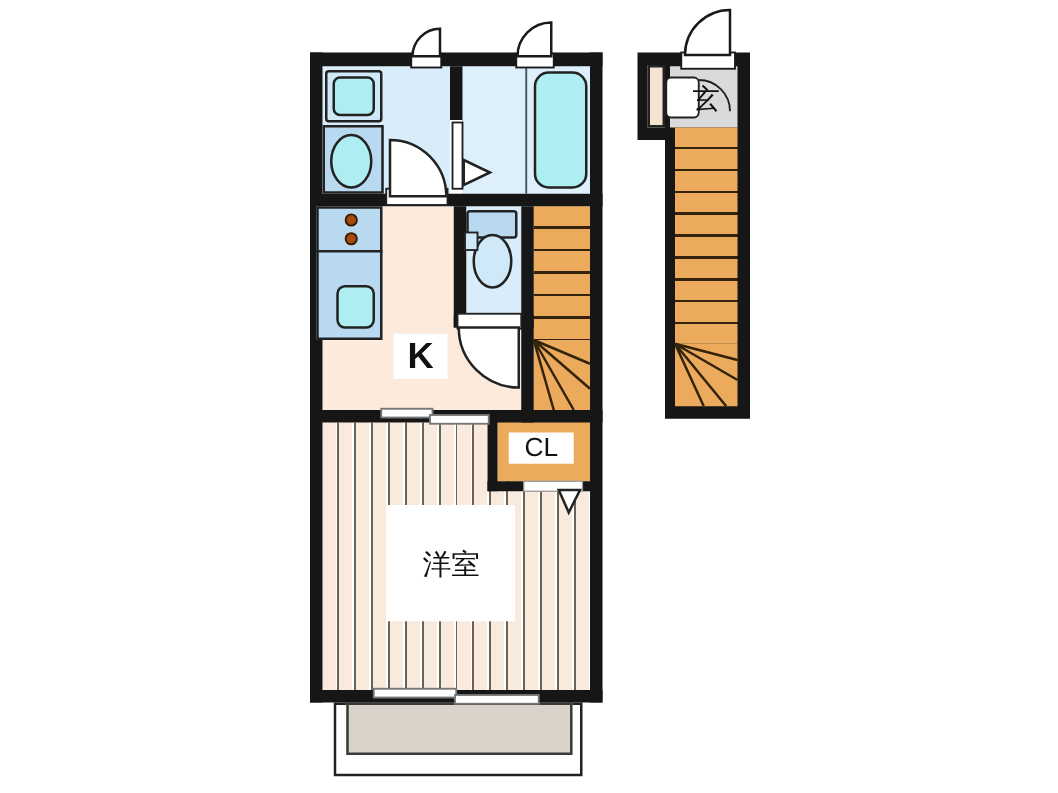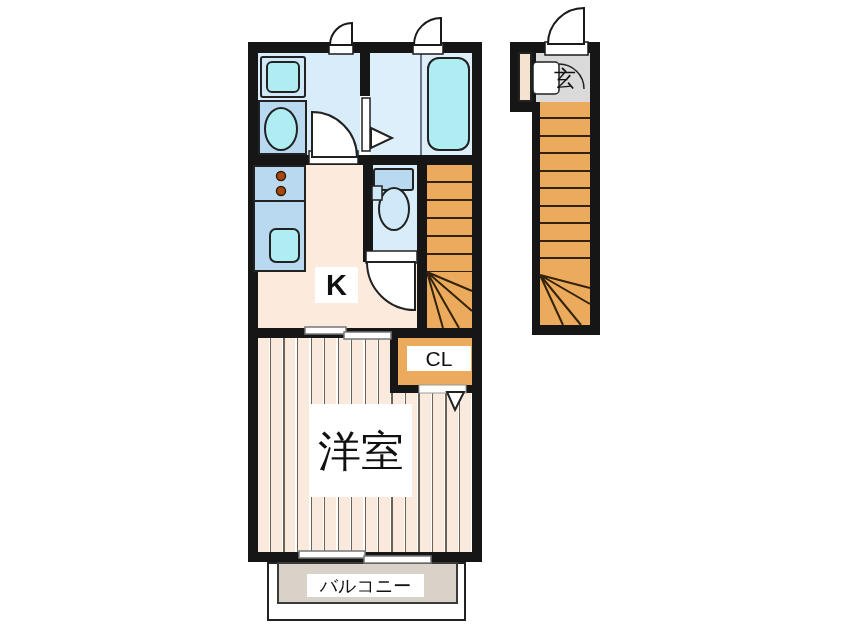--- a/index.html
+++ b/index.html
@@ -115,22 +115,21 @@
 
     <g stroke="var(--step-line)" stroke-width="2">
       <path d="M427 272 L472 291 M427 272 L472 311 M427 272 L459 328 M427 272 L443 328"></path>
     </g>
     <g stroke="var(--step-line)" stroke-width="2">
       <path d="M540 275 L590 288 M540 275 L590 304 M540 275 L581 325 M540 275 L563 325"></path>
     </g>
   </svg>
 
   <div class="label-box" style="left:315px;top:267px;width:43px;height:36px;font-size:29px;font-weight:600;">K</div>
-  <div class="label-box" style="left:407px;top:346px;width:64px;height:25px;font-size:21px;font-weight:500;">CL</div>
-  <div class="label-box" style="left:310px;top:404px;width:102px;height:93px;font-size:43px;line-height:44px;">
+  <div class="label-box" style="left:407px;top:346px;width:52px;height:25px;font-size:21px;font-weight:500;">CL</div>
+  <div class="label-box" style="left:310px;top:404px;width:102px;height:93px;font-size:23px;line-height:44px;">
     <span>
       <span>洋室</span><br>
     </span>
   </div>
-  <div class="label-box" style="left:307px;top:574px;width:117px;height:23px;font-size:18px;">バルコニー</div>
   <div class="abs" style="left:552px;top:64px;width:26px;height:28px;font-size:22px;color:var(--label-text);text-align:center;">玄</div>
 
 </div>
 
 </body></html>

